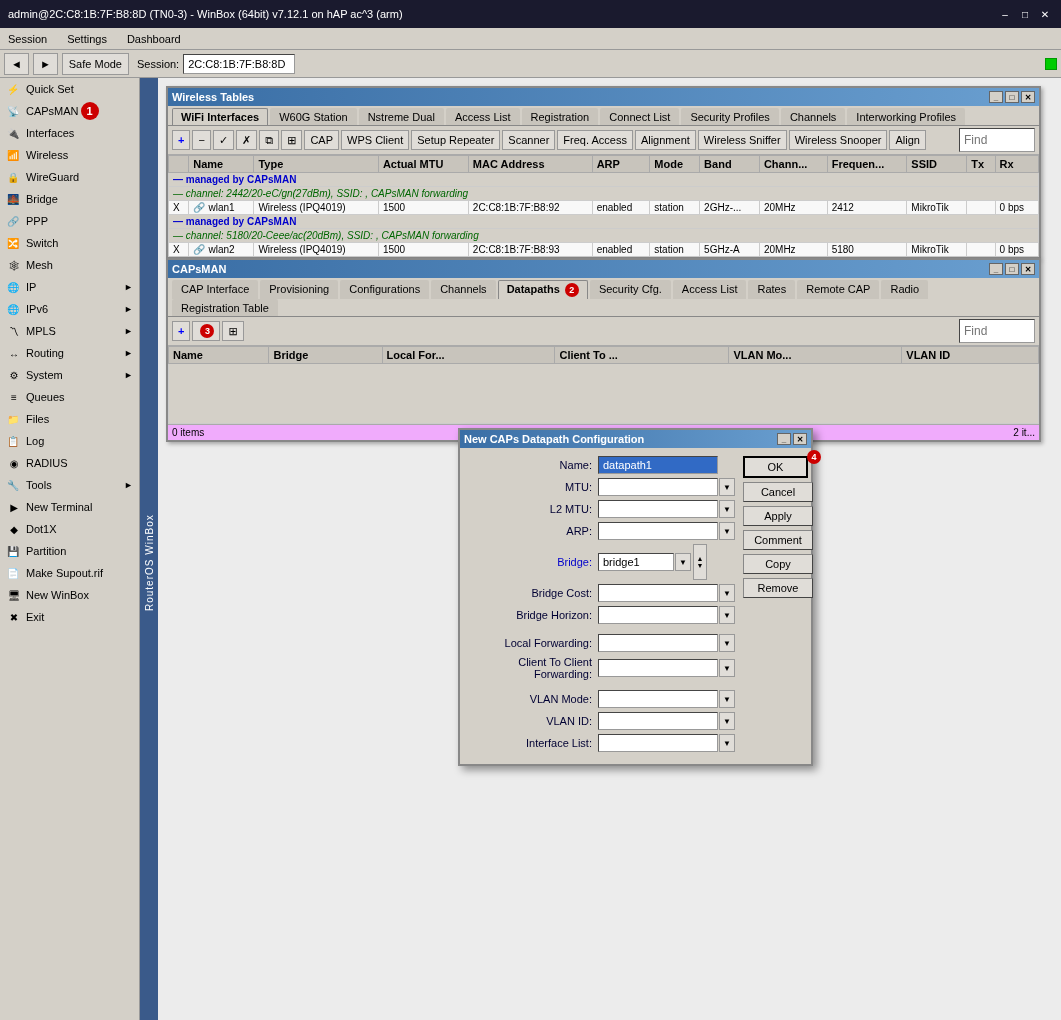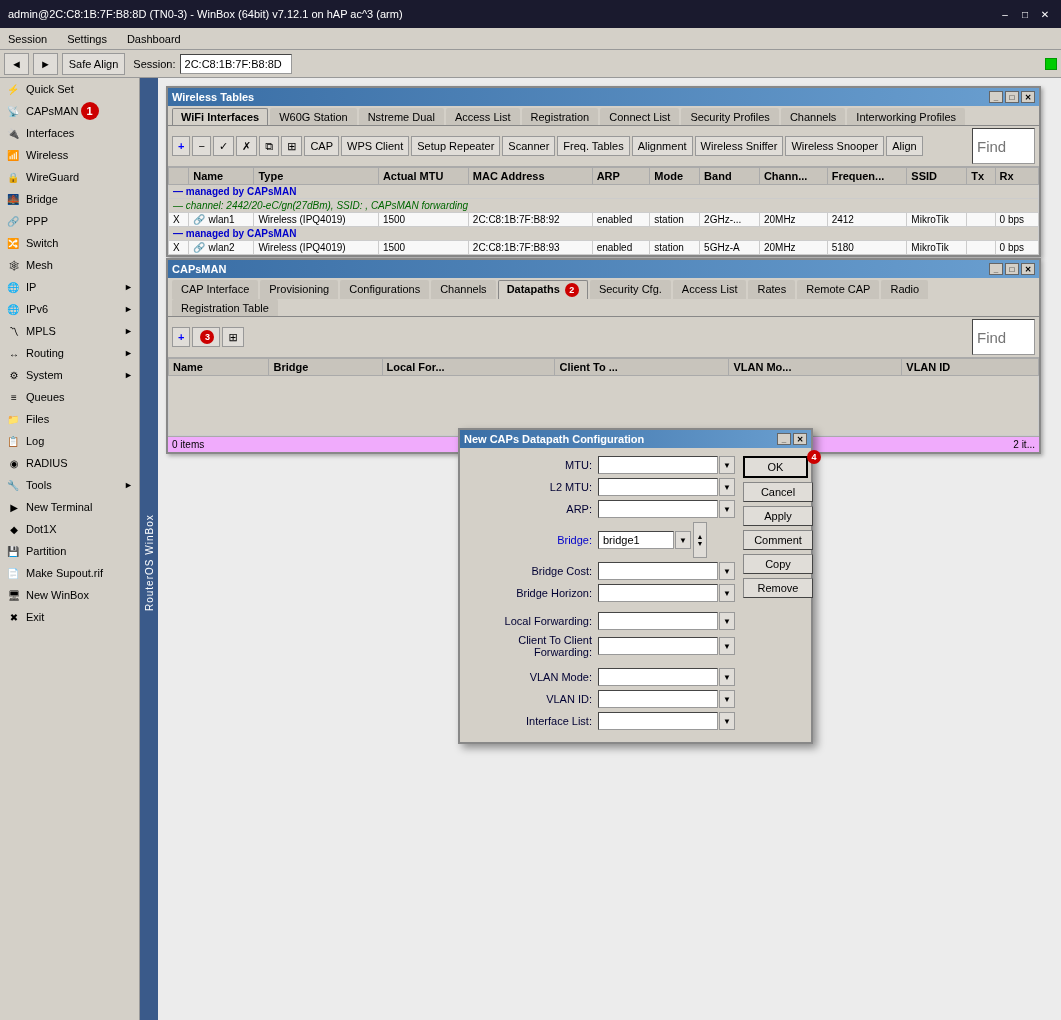--- a/index.html
+++ b/index.html
@@ -43,21 +43,21 @@
     .win-titlebar .win-btn { width: 14px; height: 12px; background: #d4d0c8; border: 1px solid #666; display: flex; align-items: center; justify-content: center; font-size: 8px; cursor: pointer; color: #000; }
 
     
     .tab-bar { background: #d4d0c8; display: flex; flex-wrap: wrap; border-bottom: 1px solid #888; padding: 2px 4px 0; }
     .tab { padding: 2px 8px; font-size: 11px; cursor: pointer; border: 1px solid transparent; border-bottom: none; margin-right: 2px; background: #c8c4bc; border-top-left-radius: 2px; border-top-right-radius: 2px; }
     .tab.active { background: #d4d0c8; border-color: #888; border-bottom-color: #d4d0c8; font-weight: bold; }
 
     
     .tool-row { display: flex; align-items: center; padding: 2px 4px; gap: 2px; background: #d4d0c8; border-bottom: 1px solid #aaa; }
     .tool-btn { background: #e0ddd8; border: 1px solid #999; padding: 1px 5px; cursor: pointer; font-size: 11px; height: 20px; display: flex; align-items: center; }
-    .find-input { margin-left: auto; border: 1px inset #999; background: #fff; padding: 17px 4px; font-size: 15px; width: 63px; height: 18px; }
+    .find-input { margin-left: auto; border: 1px inset #999; background: #fff; padding: 11px 4px; font-size: 12px; width: 76px; height: 18px; }
 
     
     .data-table { width: 100%; border-collapse: collapse; font-size: 11px; }
     .data-table th { background: #c8c4bc; border: 1px solid #aaa; padding: 2px 4px; font-weight: bold; text-align: left; white-space: nowrap; }
     .data-table td { border: 1px solid #ccc; padding: 1px 4px; white-space: nowrap; font-size: 10px; }
     .managed-row td { color: #0000cc; font-weight: bold; }
     .channel-row td { color: #006600; font-style: italic; }
     .data-row td { background: #f8f8f8; }
 
     
@@ -105,21 +105,21 @@
 
 <div id="menubar">
   <span>Session</span>
   <span>Settings</span>
   <span>Dashboard</span>
 </div>
 
 <div id="toolbar">
   <button class="btn-toolbar">◄</button>
   <button class="btn-toolbar">►</button>
-  <button class="btn-toolbar">Safe Align</button>
+  <button class="btn-toolbar">Safe Mode</button>
   <span class="session-label">Session:</span>
   <input class="session-input" value="2C:C8:1B:7F:B8:8D" style="">
   <div class="green-dot"></div>
 </div>
 
 <div id="main">
 
   <div id="sidebar">
     <div class="sidebar-item">
       <span class="sidebar-icon">⚡</span>
@@ -260,21 +260,21 @@
         <span class="tool-btn" style="font-weight:bold;color:blue;">+</span>
         <span class="tool-btn">−</span>
         <span class="tool-btn">✓</span>
         <span class="tool-btn">✗</span>
         <span class="tool-btn">⧉</span>
         <span class="tool-btn">⊞</span>
         <span class="tool-btn">CAP</span>
         <span class="tool-btn">WPS Client</span>
         <span class="tool-btn">Setup Repeater</span>
         <span class="tool-btn">Scanner</span>
-        <span class="tool-btn">Freq. Tables</span>
+        <span class="tool-btn">Freq. Access</span>
         <span class="tool-btn">Alignment</span>
         <span class="tool-btn">Wireless Sniffer</span>
         <span class="tool-btn">Wireless Snooper</span>
         <span class="tool-btn">Align</span>
         <input class="find-input" placeholder="Find" style="">
       </div>
 
       <div style="overflow-x:auto;">
         <table class="data-table">
           <thead>
@@ -312,20 +312,23 @@
               <td>2GHz-...</td>
               <td>20MHz</td>
               <td>2412</td>
               <td>MikroTik</td>
               <td></td>
               <td>0 bps</td>
             </tr>
             <tr class="managed-row">
               <td colspan="13">— managed by CAPsMAN</td>
             </tr>
+            <tr class="channel-row">
+              <td colspan="13">— channel: 5180/20-Ceee/ac(20dBm), SSID: , CAPsMAN forwarding</td>
+            </tr>
             <tr class="data-row">
               <td>X</td>
               <td>🔗 wlan2</td>
               <td>Wireless (IPQ4019)</td>
               <td>1500</td>
               <td>2C:C8:1B:7F:B8:93</td>
               <td>enabled</td>
               <td>station</td>
               <td>5GHz-A</td>
               <td>20MHz</td>
@@ -402,20 +405,24 @@
       <div class="modal-titlebar">
         <span>New CAPs Datapath Configuration</span>
         <div class="modal-controls">
           <span class="modal-btn">_</span>
           <span class="modal-btn">✕</span>
         </div>
       </div>
       <div class="modal-body">
         <div class="modal-form">
 
+          <div class="form-row">
+            <span class="form-label">Name:</span>
+            <input class="form-input selected" value="datapath1" style="">
+          </div>
 
           <div class="form-row">
             <span class="form-label">MTU:</span>
             <div class="form-select-row">
               <input class="form-input" value="" style="">
               <span class="dropdown-btn">▼</span>
             </div>
           </div>
 
           <div class="form-row">

